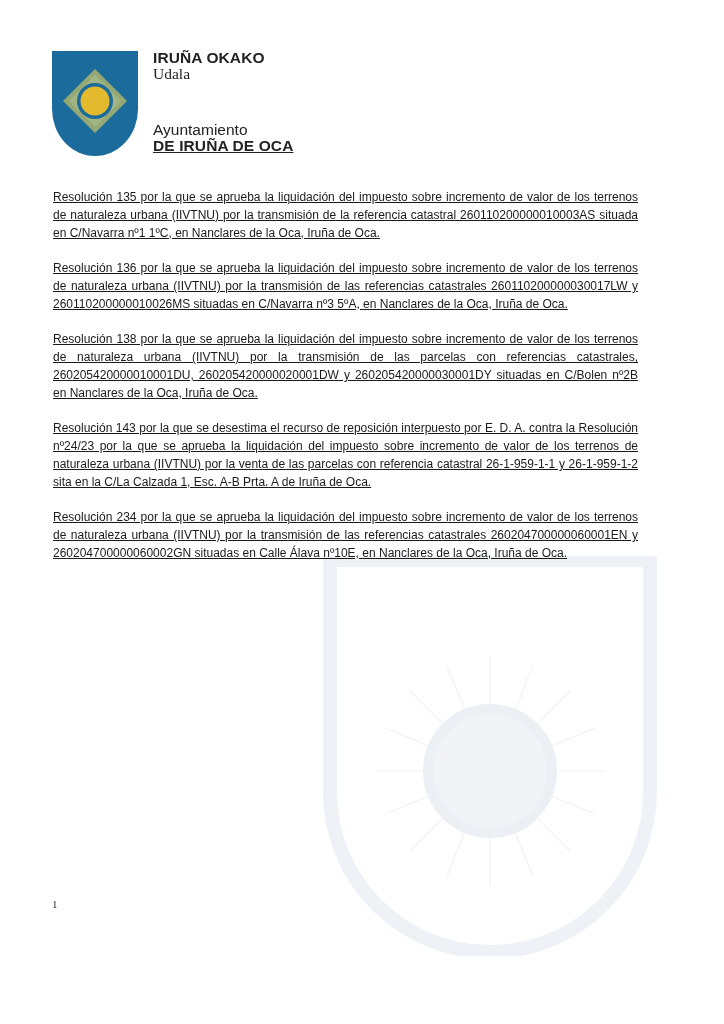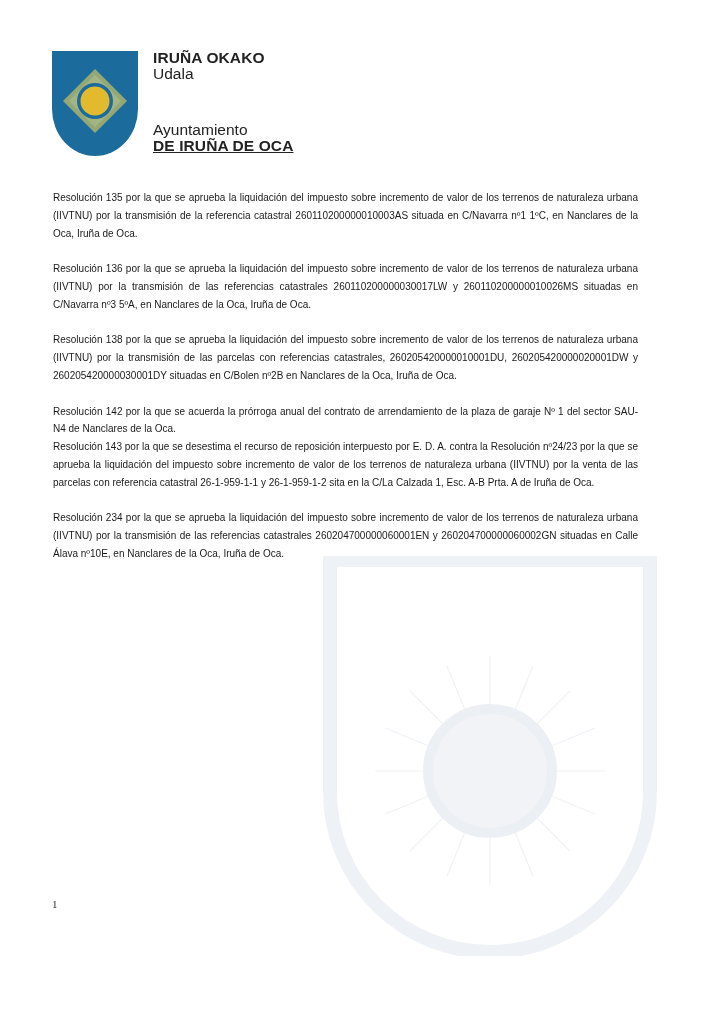--- a/index.html
+++ b/index.html
@@ -8,27 +8,27 @@
   .page { position: absolute; left: 0; top: 0; width: 656px; height: 1024px; background: #fff; }
 
   
   .watermark { position: absolute; left: 322px; top: 556px; width: 336px; height: 400px; z-index: 0; }
 
   
   .logo { position: absolute; left: 52px; top: 51px; width: 86px; height: 105px; z-index: 1; }
   .logo-text { position: absolute; left: 153px; top: 50px; z-index: 1; color: #222; line-height: 16px; font-size: 15.5px; }
   .logo-text .bold { font-weight: bold; letter-spacing: 0.1px; }
   .logo-text .l1 { display: block; }
-  .logo-text .l2 { display: block; margin-bottom: 25px; }
+  .logo-text .l2 { display: block; margin-bottom: 25px; font-family: Liberation Serif, serif; }
   .logo-text .l3 { display: block; margin-top: 40px; }
   .logo-text .l4 { display: block; text-decoration: underline; }
 
   
   .content { position: absolute; left: 53px; top: 189px; width: 585px; z-index: 1;
-             font-size: 10px; line-height: 17.8px; text-align: justify; }
+             font-size: 12px; line-height: 17.8px; text-align: justify; text-decoration: underline; }
   .para { margin: 0 0 17.8px 0; }
   .para.tight { margin-bottom: 0; }
 
   .page-number { position: absolute; left: 52px; top: 898px; font-size: 11px;
                  font-family: "Liberation Serif", serif; color: #333; z-index: 1; }
 </style>
 </head>
 <body>
 
 <div class="page">
@@ -60,19 +60,18 @@
     <span class="l1 bold">IRUÑA OKAKO</span>
     <span class="l2">Udala</span>
     <span class="l3">Ayuntamiento</span>
     <span class="l4 bold">DE IRUÑA DE OCA</span>
   </div>
 
   <div class="content">
     <p class="para">Resolución 135 por la que se aprueba la liquidación del impuesto sobre incremento de valor de los terrenos de naturaleza urbana (IIVTNU) por la transmisión de la referencia catastral 260110200000010003AS situada en C/Navarra nº1 1ºC, en Nanclares de la Oca, Iruña de Oca.</p>
     <p class="para">Resolución 136 por la que se aprueba la liquidación del impuesto sobre incremento de valor de los terrenos de naturaleza urbana (IIVTNU) por la transmisión de las referencias catastrales 260110200000030017LW y 260110200000010026MS situadas en C/Navarra nº3 5ºA, en Nanclares de la Oca, Iruña de Oca.</p>
     <p class="para">Resolución 138 por la que se aprueba la liquidación del impuesto sobre incremento de valor de los terrenos de naturaleza urbana (IIVTNU) por la transmisión de las parcelas con referencias catastrales, 260205420000010001DU, 260205420000020001DW y 260205420000030001DY situadas en C/Bolen nº2B en Nanclares de la Oca, Iruña de Oca.</p>
-    <p class="para tight">Resolución 142 por la que se acuerda la prórroga anual del contrato de arrendamiento de la plaza de garaje Nº 1 del sector SAU-N4 de Nanclares de la Oca.</p>
     <p class="para">Resolución 143 por la que se desestima el recurso de reposición interpuesto por E. D. A. contra la Resolución nº24/23 por la que se aprueba la liquidación del impuesto sobre incremento de valor de los terrenos de naturaleza urbana (IIVTNU) por la venta de las parcelas con referencia catastral 26-1-959-1-1 y 26-1-959-1-2 sita en la C/La Calzada 1, Esc. A-B Prta. A de Iruña de Oca.</p>
     <p class="para">Resolución 234 por la que se aprueba la liquidación del impuesto sobre incremento de valor de los terrenos de naturaleza urbana (IIVTNU) por la transmisión de las referencias catastrales 260204700000060001EN y 260204700000060002GN situadas en Calle Álava nº10E, en Nanclares de la Oca, Iruña de Oca.</p>
   </div>
 
   <div class="page-number">1</div>
 </div>
 
 </body></html>

